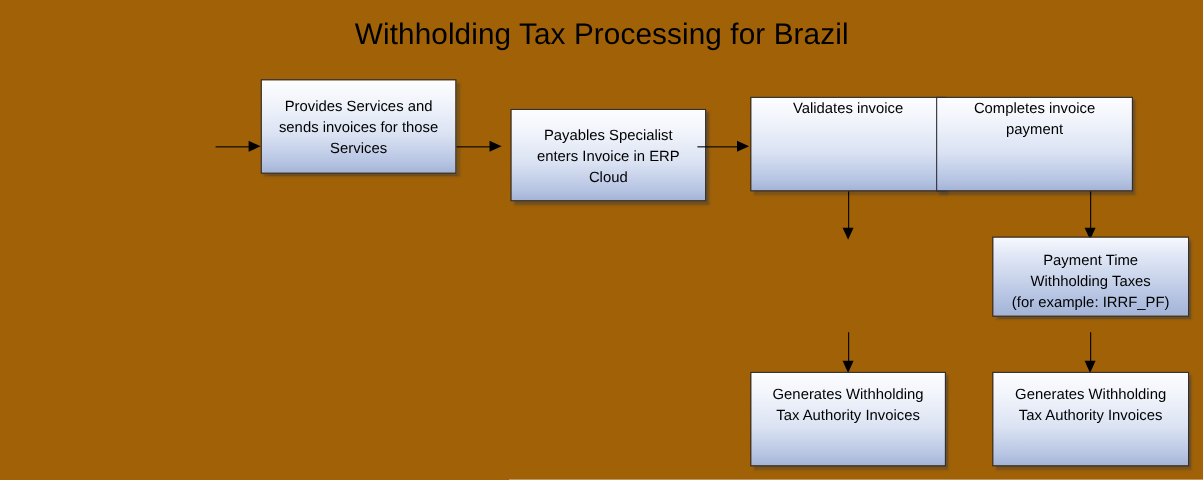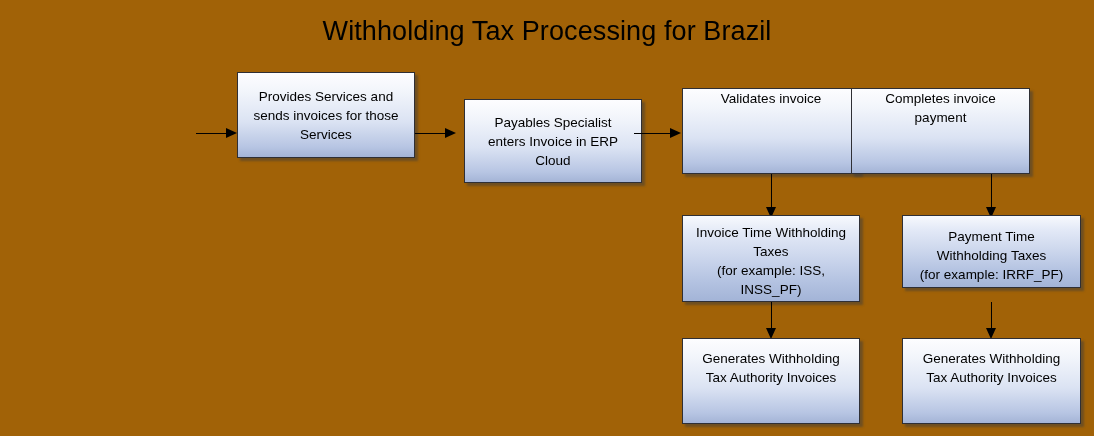--- a/index.html
+++ b/index.html
@@ -127,26 +127,20 @@
     <span class="node-label">Completes invoice
 payment</span>
   </div>
 
   <div class="conn-v" style="left:771px; top:174px; height:38px;"></div>
   <div class="arrow-down" style="left:765.5px; top:207px;"></div>
 
   <div class="conn-v" style="left:991px; top:174px; height:38px;"></div>
   <div class="arrow-down" style="left:985.5px; top:207px;"></div>
 
-  <div class="node tax align-top" style="left:682px; top:215px; width:178px; height:87px; padding-top:7px;">
-    <span class="node-label">Invoice Time Withholding
-Taxes
-(for example: ISS,
-INSS_PF)</span>
-  </div>
 
   <div class="node tax align-top" style="left:902px; top:215px; width:179px; height:73px; padding-top:11px;">
     <span class="node-label">Payment Time
 Withholding Taxes
 (for example: IRRF_PF)</span>
   </div>
 
   <div class="conn-v" style="left:771px; top:302px; height:31px;"></div>
   <div class="arrow-down" style="left:765.5px; top:328px;"></div>
 

